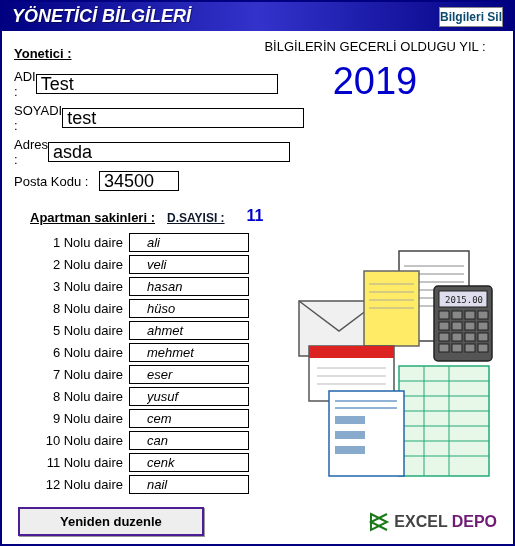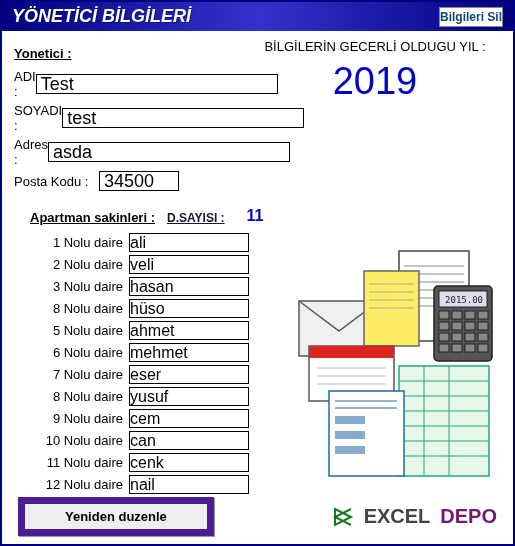--- a/index.html
+++ b/index.html
@@ -18,25 +18,25 @@
 .form-input { flex: 1; border: 1px solid #000; padding: 2px 4px; font-size: 18px; height: 20px; font-family: Arial; }
 .year-label { font-size: 13px; font-weight: normal; margin-top: 0; }
 .year-value { font-size: 38px; font-weight: normal; color: #0000cc; margin-top: 6px; }
 .sakin-header { display: flex; align-items: flex-end; margin: 12px 0 8px 16px; gap: 12px; }
 .sakin-label { font-weight: bold; font-size: 13px; text-decoration: underline; }
 .dsayisi-label { font-weight: bold; color: #0f172a; text-decoration: underline; font-size: 12px; }
 .dsayisi-value { font-weight: bold; color: #0000cc; font-size: 16px; margin-left: 10px; }
 .daire-list { }
 .daire-row { display: flex; align-items: center; margin-bottom: 3px; }
 .daire-label { width: 115px; font-size: 13px; text-align: right; padding-right: 6px; }
-.daire-input { width: 120px; border: 1px solid #000; padding: 1px 0; font-size: 16px; height: 19px; font-family: Arial; }
+.daire-input { width: 120px; border: 1px solid #000; padding: 1px 17px; font-size: 13px; height: 19px; font-family: Arial; font-style: italic; }
 .illus { position: absolute; right: 14px; top: 215px; width: 230px; height: 240px; }
 .footer { position: absolute; bottom: 8px; left: 0; right: 0; display: flex; justify-content: space-between; align-items: center; padding: 0 16px; }
-.reorder-btn { background: #eee; border: 7px solid #4c1d95; border-radius: 0; padding: 5px 40px; font-weight: bold; font-size: 13px; cursor: pointer; box-shadow: 1px 1px 0 #999; }
-.brand { display: flex; align-items: center; gap: 10px; font-size: 20px; font-weight: bold; color: #444; }
+.reorder-btn { background: #eee; border: 2px solid #4c1d95; border-radius: 0; padding: 5px 40px; font-weight: bold; font-size: 13px; cursor: pointer; box-shadow: 1px 1px 0 #999; }
+.brand { display: flex; align-items: center; gap: 4px; font-size: 16px; font-weight: bold; color: #444; }
 .brand .depo { color: #701a75; }
 </style>
 </head>
 <body>
 
 <div class="app">
   <div class="header">
     <span>YÖNETİCİ  BİLGİLERİ</span>
     <div class="header-buttons">
       <button class="del-btn">Bilgileri Sil</button>

